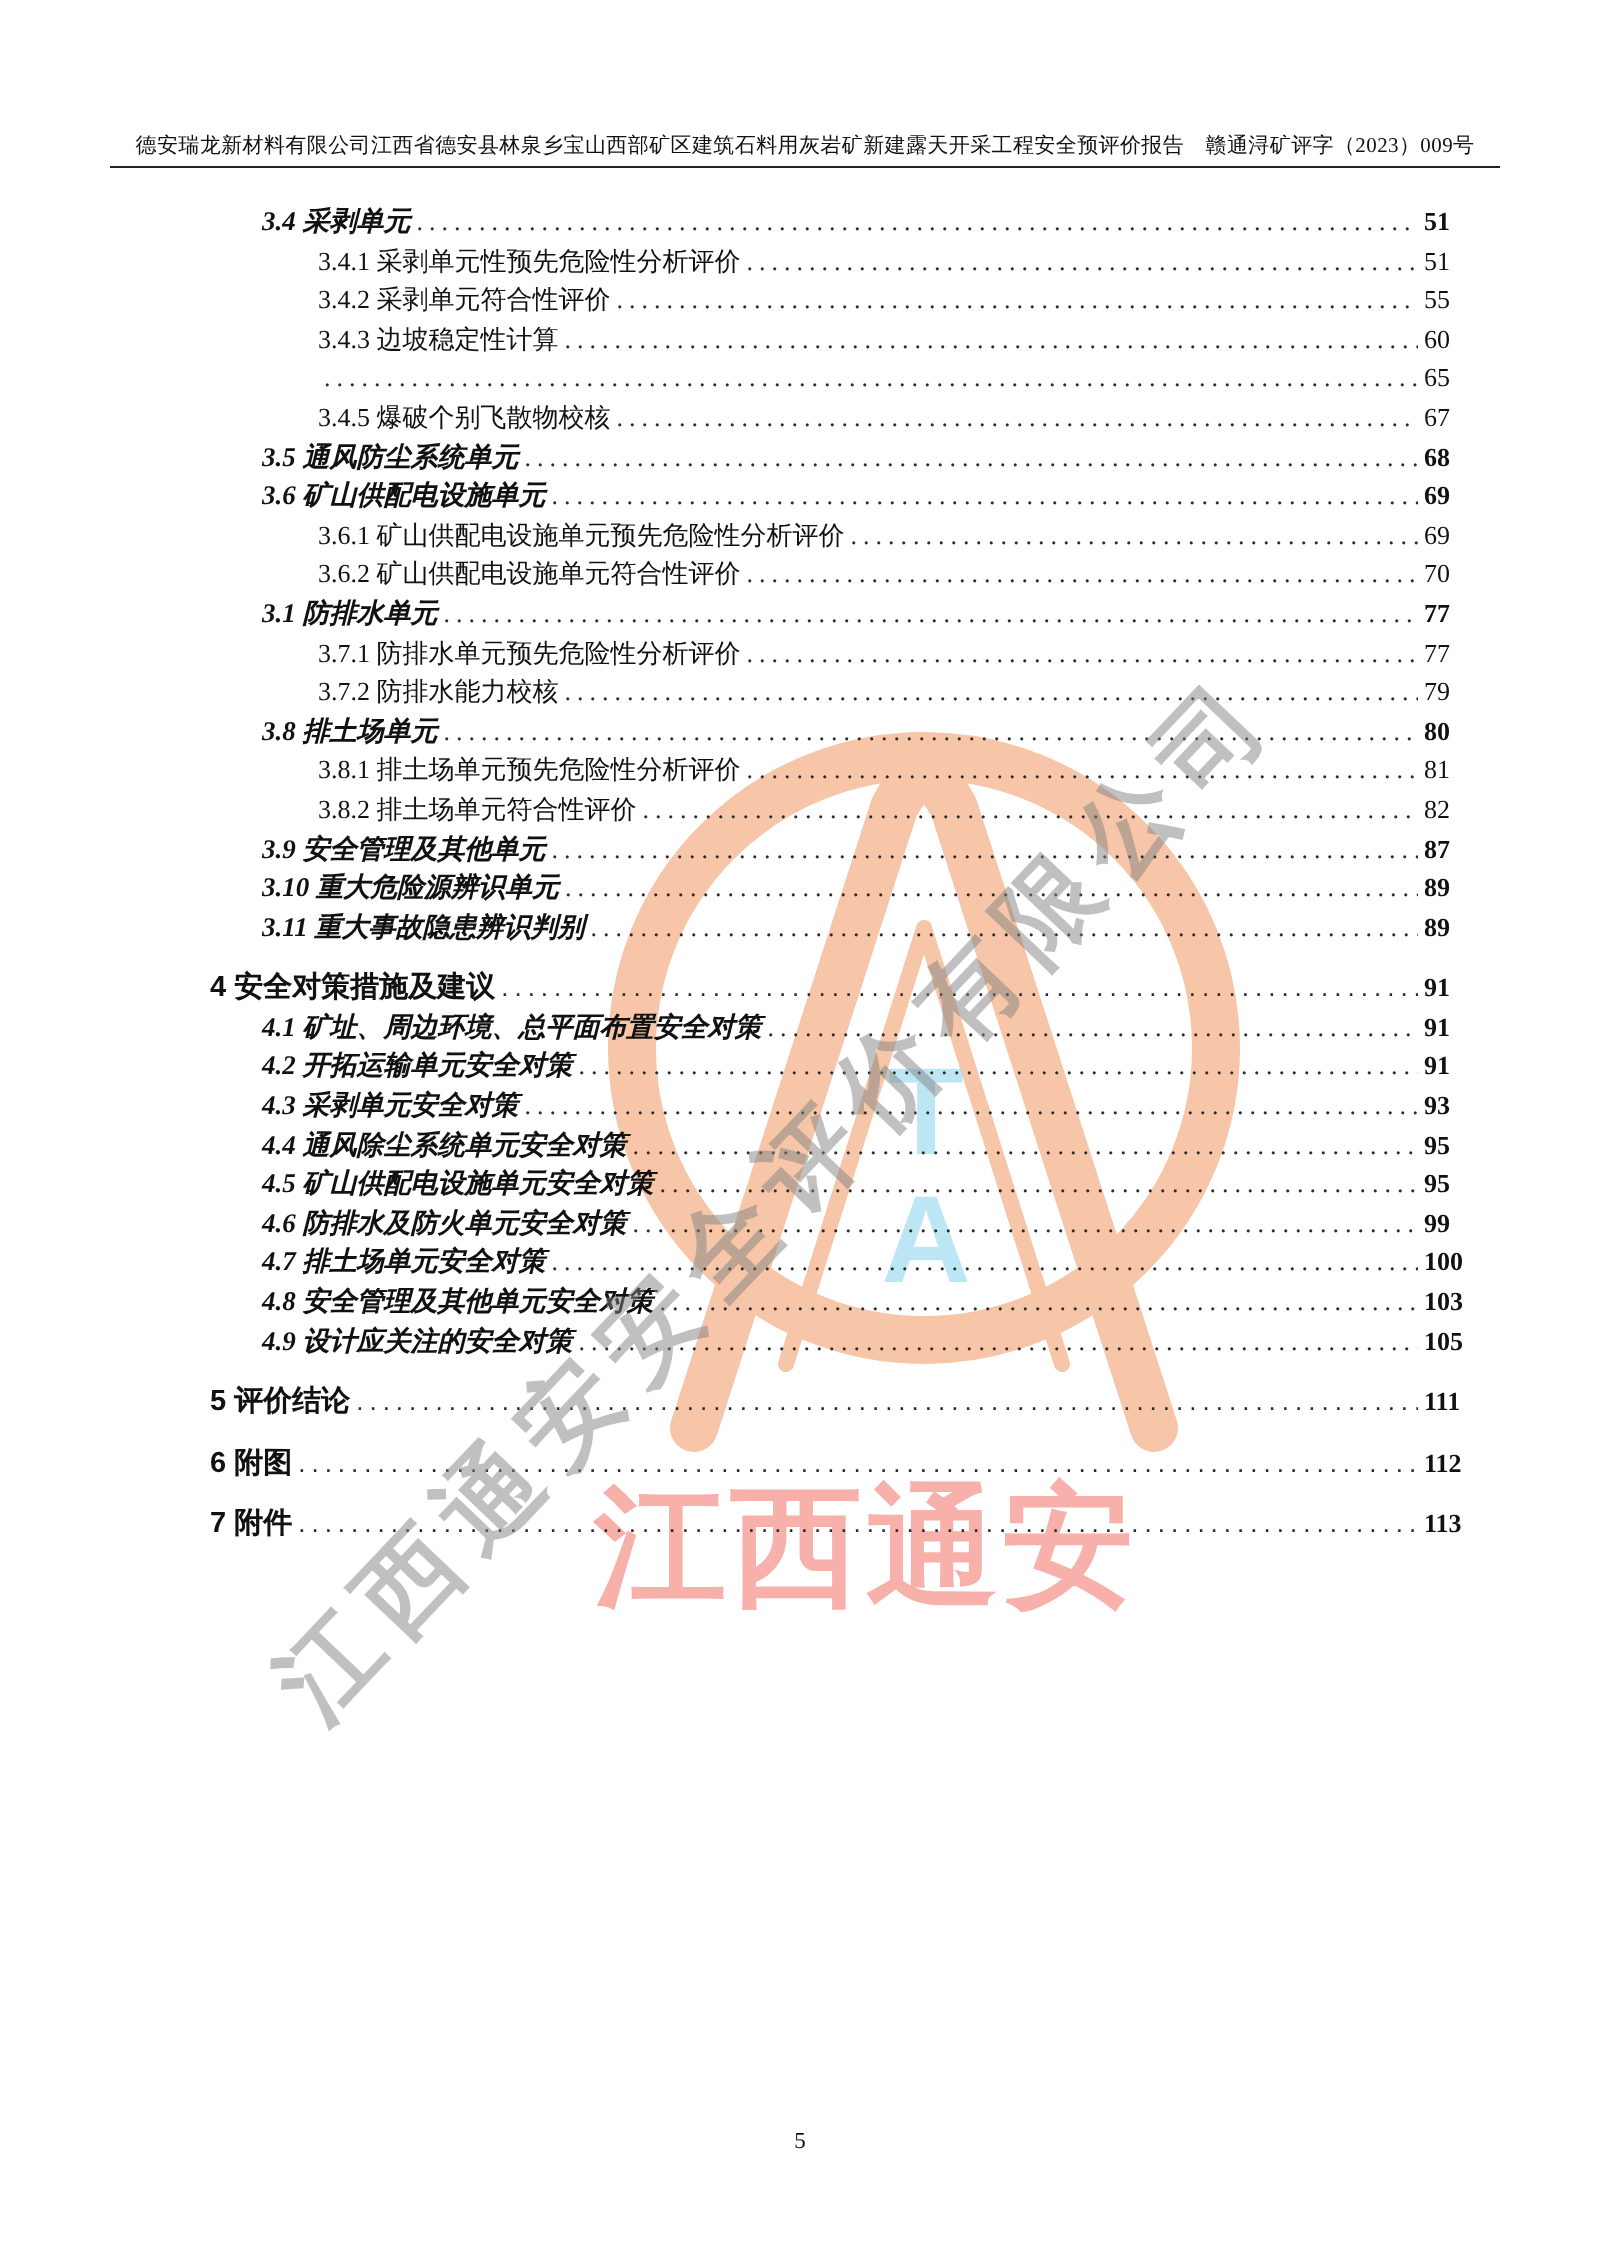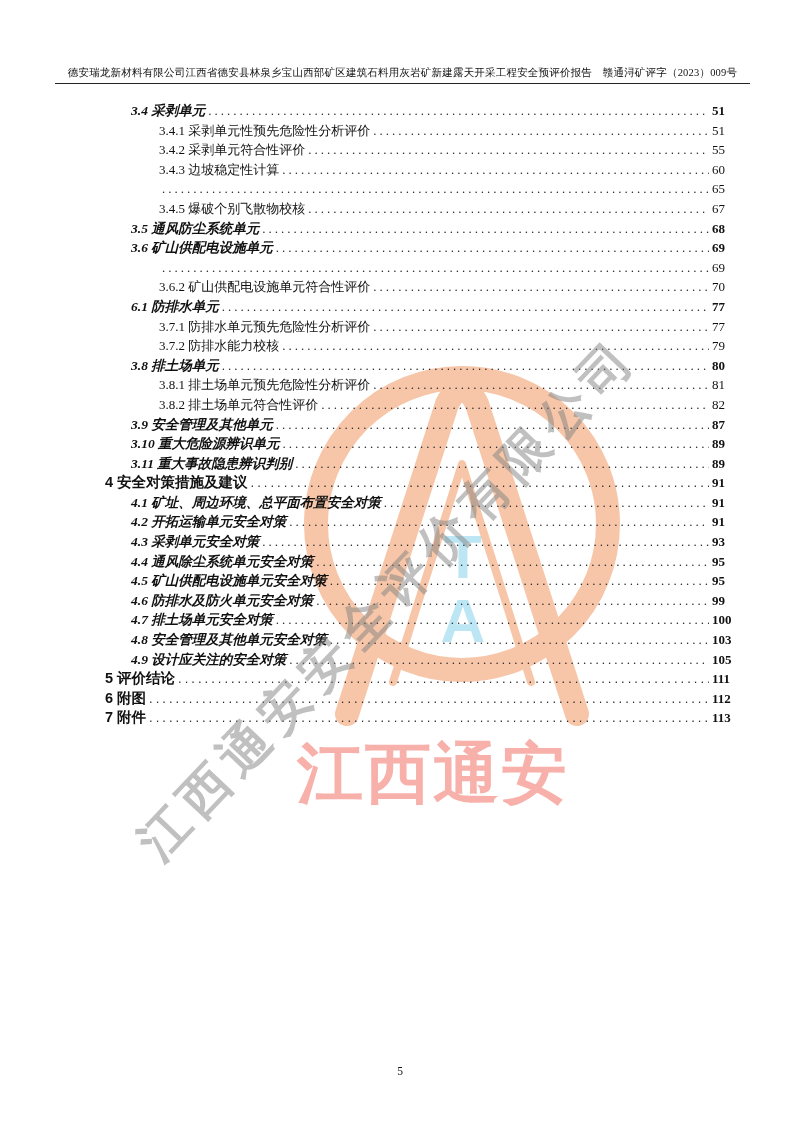--- a/index.html
+++ b/index.html
@@ -34,21 +34,21 @@
     white-space:nowrap;
   }
   .toc-row .title{flex:0 0 auto;}
   .toc-row .dots{
     flex:1 1 auto;overflow:hidden;
     font-weight:normal;font-style:normal;
     font-size:13px;letter-spacing:3px;color:#2b2b2b;
     margin:0 3px;
   }
   .toc-row .pg{flex:0 0 auto;min-width:30px;text-align:left;font-size:13px;}
-  .lv1{font-size:14.5px;font-weight:bold;
+  .lv1{font-size:14.5px;font-weight:bold;margin-top:11px;
        font-family:"Liberation Sans","DejaVu Sans",sans-serif;}
   .lv1 .pg{font-weight:bold;font-family:"Liberation Serif",serif;}
   .lv2{font-size:13.5px;font-weight:bold;font-style:italic;padding-left:26px;}
   .lv2 .pg{font-weight:bold;font-style:normal;}
   .lv3{font-size:13px;padding-left:54px;}
   .lv3 .pg{font-weight:normal;}
   
   .footer{
     position:absolute;top:1065px;left:0;right:0;
     text-align:center;font-size:11.5px;z-index:2;
@@ -136,30 +136,31 @@
       <span class="title">3.5 通风防尘系统单元</span>
       <span class="dots">................................................................................................................................................................</span>
       <span class="pg">68</span>
     </div>
       <div class="toc-row lv2">
       <span class="title">3.6 矿山供配电设施单元</span>
       <span class="dots">................................................................................................................................................................</span>
       <span class="pg">69</span>
     </div>
       <div class="toc-row lv3">
+      <span class="title">3.6.1 矿山供配电设施单元预先危险性分析评价</span>
       <span class="dots">................................................................................................................................................................</span>
       <span class="pg">69</span>
     </div>
       <div class="toc-row lv3">
       <span class="title">3.6.2 矿山供配电设施单元符合性评价</span>
       <span class="dots">................................................................................................................................................................</span>
       <span class="pg">70</span>
     </div>
       <div class="toc-row lv2">
-      <span class="title">6.1 防排水单元</span>
+      <span class="title">3.1 防排水单元</span>
       <span class="dots">................................................................................................................................................................</span>
       <span class="pg">77</span>
     </div>
       <div class="toc-row lv3">
       <span class="title">3.7.1 防排水单元预先危险性分析评价</span>
       <span class="dots">................................................................................................................................................................</span>
       <span class="pg">77</span>
     </div>
       <div class="toc-row lv3">
       <span class="title">3.7.2 防排水能力校核</span>

